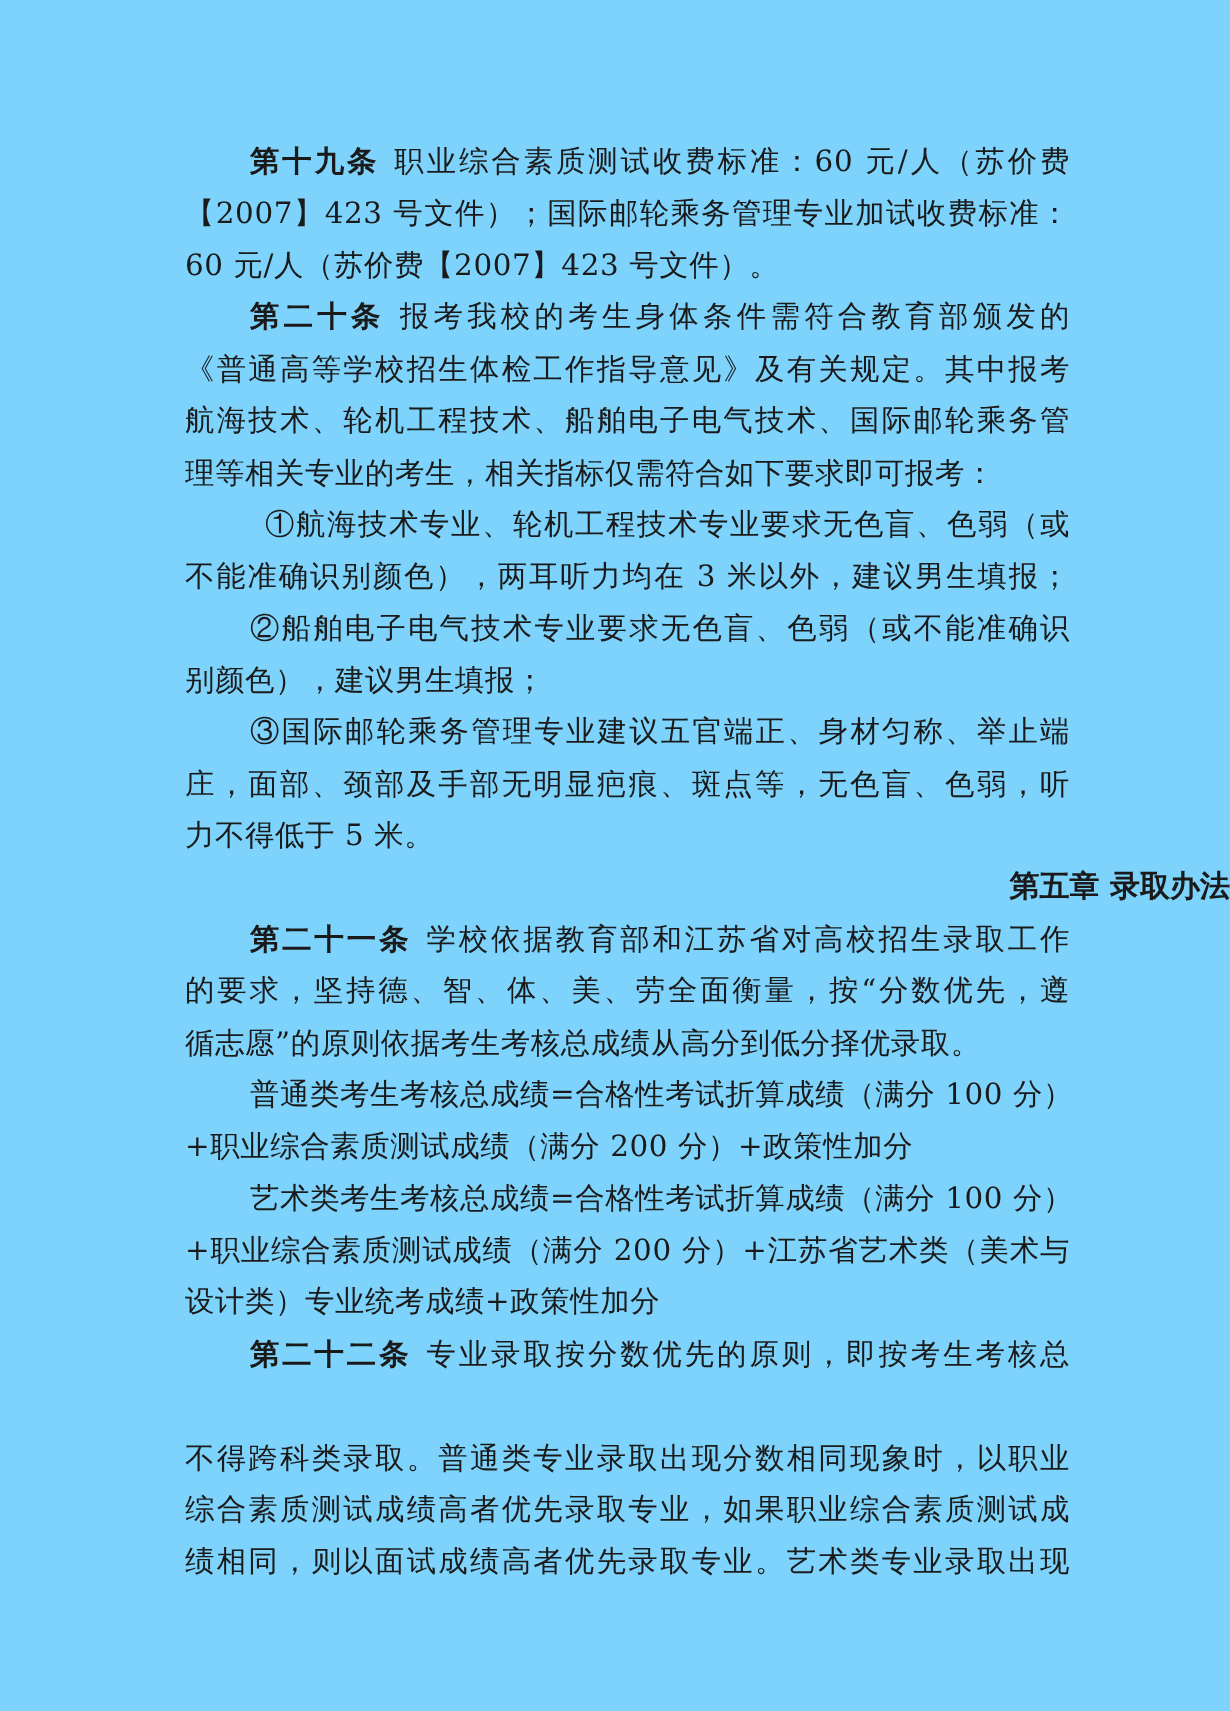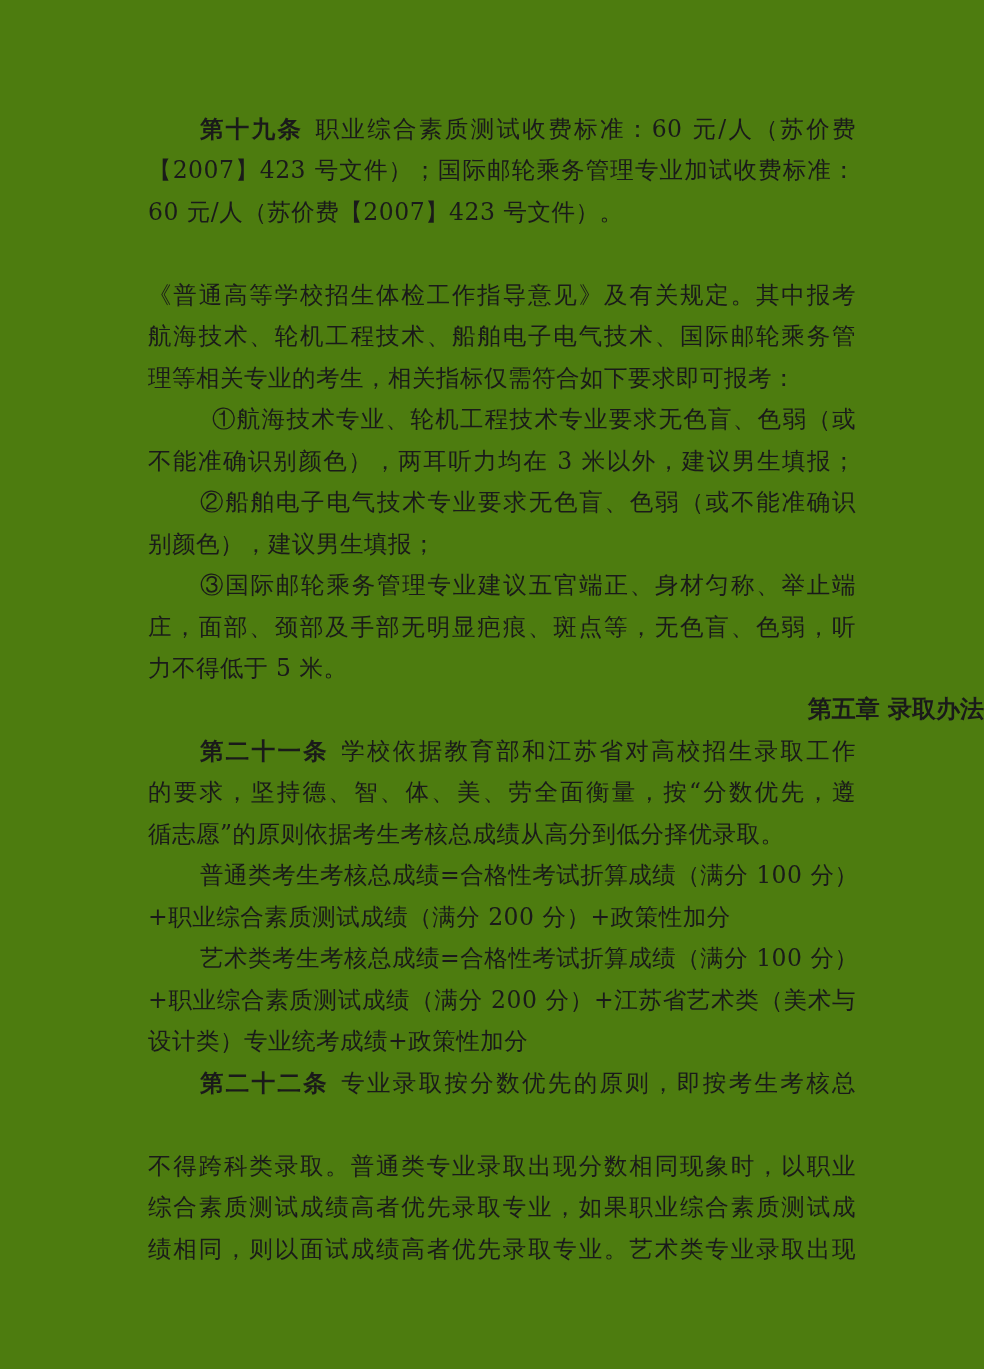--- a/index.html
+++ b/index.html
@@ -1,18 +1,18 @@
 <!DOCTYPE html>
 <html><head>
 <meta charset="utf-8">
 <style>
   html, body { margin: 0; padding: 0; background: #ffffff; }
   body { width: 984px; height: 1369px; position: relative; overflow: hidden;
          font-family: "DejaVu Serif", "Liberation Serif", serif; color: #1a1a1a; }
-  .page { position: absolute; left: 0; top: 0; width: 984px; height: 1369px; background: #4d7c0f; }
+  .page { position: absolute; left: 0; top: 0; width: 984px; height: 1369px; background: #7dd3fc; }
   .line { position: absolute; left: 148px; width: 708px; height: 42px;
           font-size: 23.5px; line-height: 42px; white-space: nowrap; overflow: hidden;
           letter-spacing: 0.5px; }
   .line.justify { text-align: justify; text-align-last: justify; }
   .indent { left: 200px; width: 656px; }
   .indent-c { left: 212px; width: 644px; }
   .strong { font-family: "DejaVu Sans", "Liberation Sans", sans-serif; font-weight: bold; margin-right: 12px; }
   .heading { position: absolute; left: 0; width: 984px; text-align: right;
              font-family: "DejaVu Sans", "Liberation Sans", sans-serif; font-weight: bold;
              font-size: 24px; line-height: 42px; height: 42px; }
@@ -21,20 +21,23 @@
 <body>
 
 <div class="page">
 
   <div class="line indent justify" style="top:108px">
     <span class="strong">第十九条</span><span>职业综合素质测试收费标准：60 元/人（苏价费</span>
   </div>
   <div class="line justify" style="top:149px">【2007】423 号文件）；国际邮轮乘务管理专业加试收费标准：</div>
   <div class="line" style="top:191px">60 元/人（苏价费【2007】423 号文件）。</div>
 
+  <div class="line indent justify" style="top:232px">
+    <span class="strong">第二十条</span><span>报考我校的考生身体条件需符合教育部颁发的</span>
+  </div>
   <div class="line justify" style="top:274px">《普通高等学校招生体检工作指导意见》及有关规定。其中报考</div>
   <div class="line justify" style="top:315px">航海技术、轮机工程技术、船舶电子电气技术、国际邮轮乘务管</div>
   <div class="line" style="top:357px">理等相关专业的考生，相关指标仅需符合如下要求即可报考：</div>
 
   <div class="line indent-c justify" style="top:398px">①航海技术专业、轮机工程技术专业要求无色盲、色弱（或</div>
   <div class="line justify" style="top:440px">不能准确识别颜色），两耳听力均在 3 米以外，建议男生填报；</div>
 
   <div class="line indent justify" style="top:481px">②船舶电子电气技术专业要求无色盲、色弱（或不能准确识</div>
   <div class="line" style="top:523px">别颜色），建议男生填报；</div>
 

